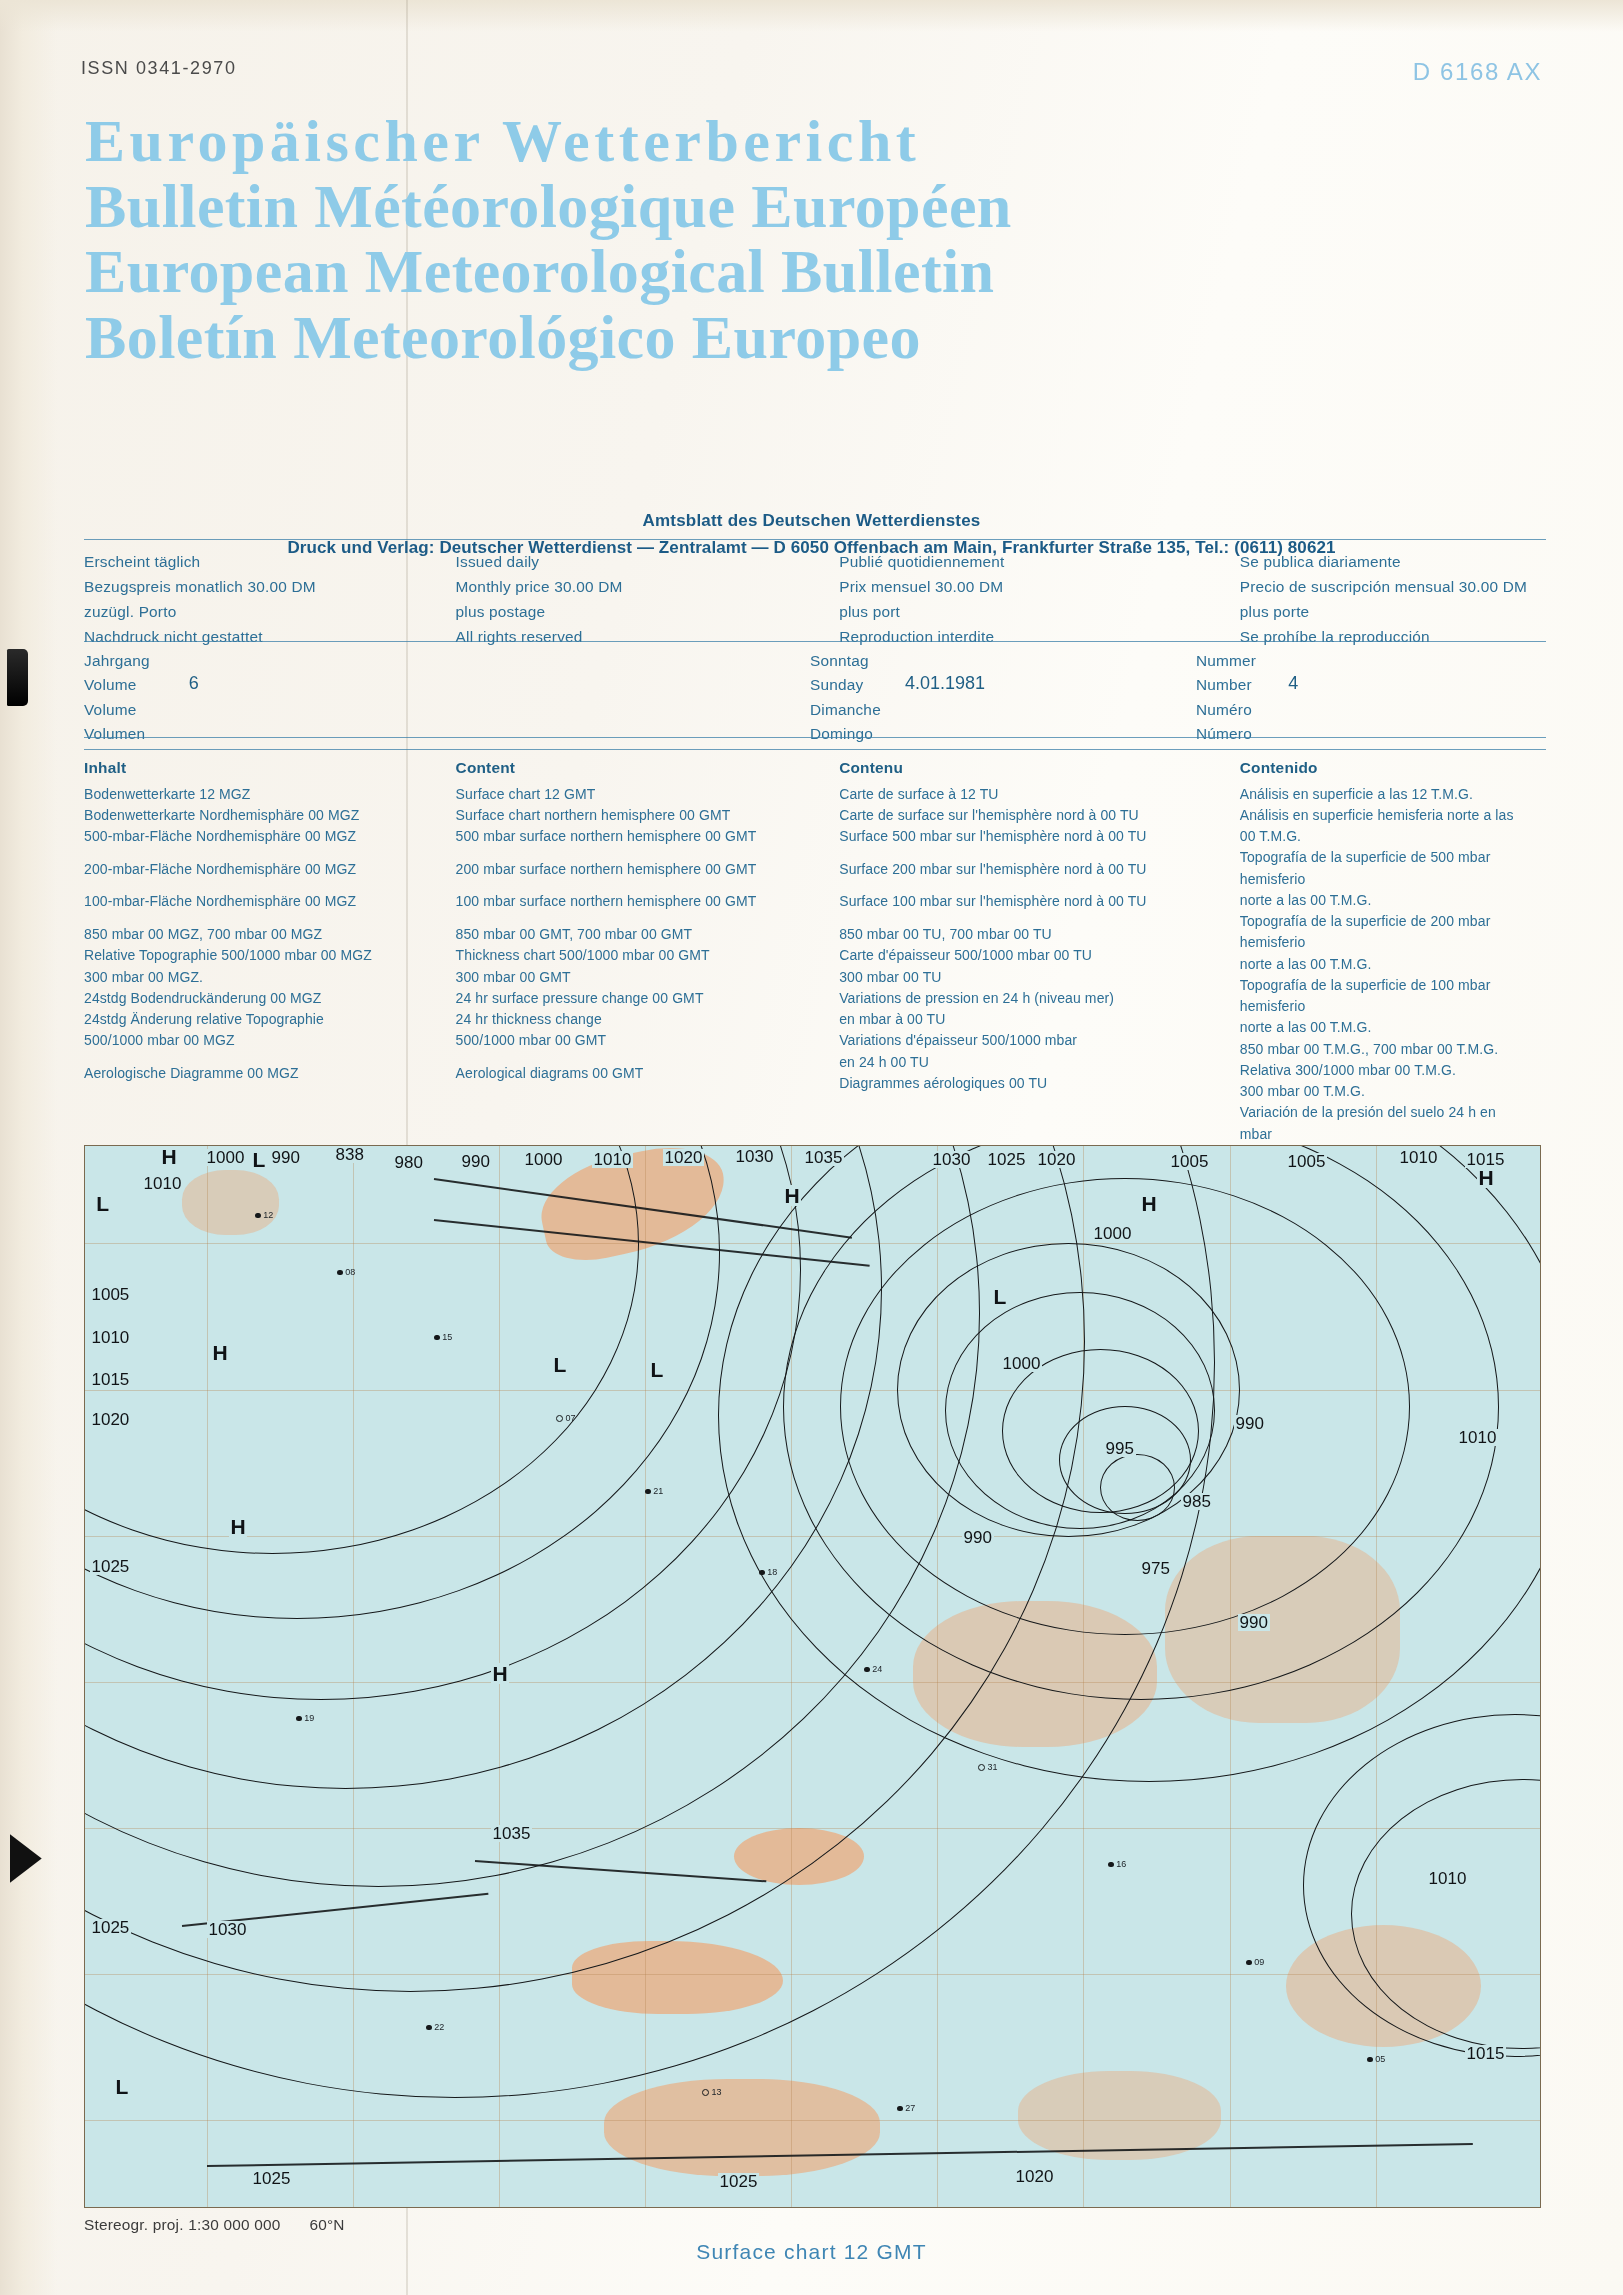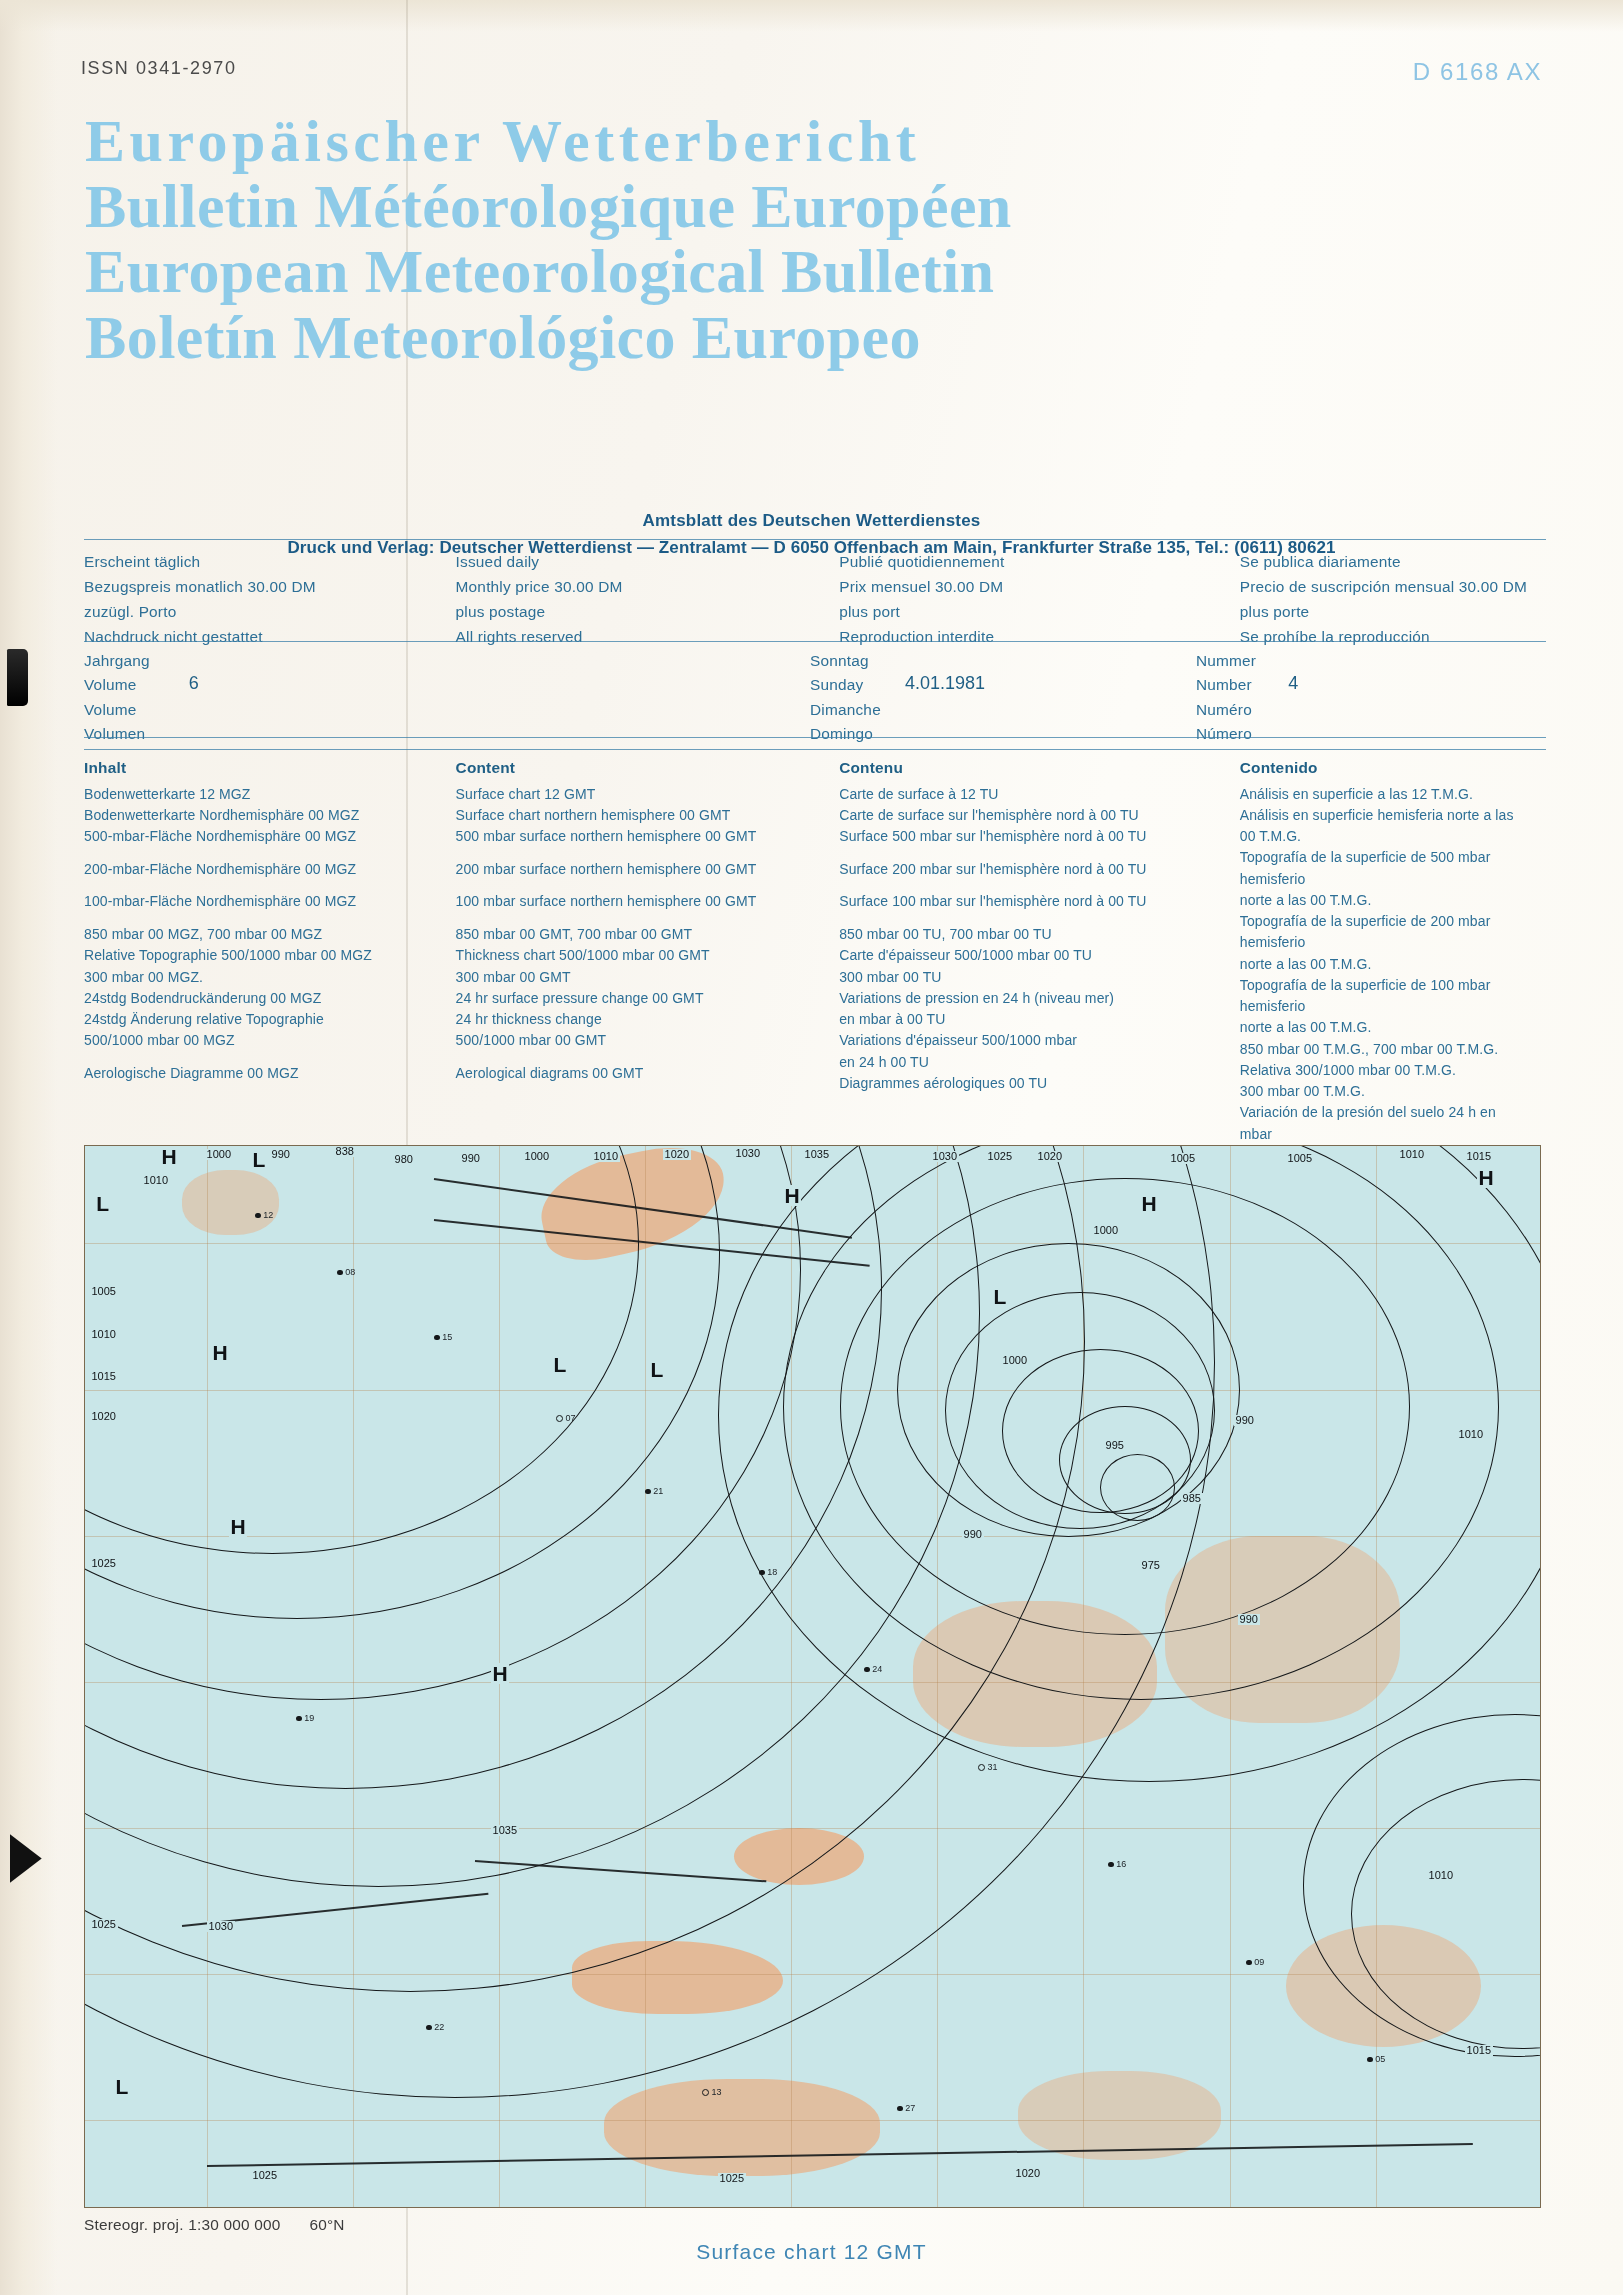--- a/index.html
+++ b/index.html
@@ -249,21 +249,21 @@
     position: absolute;
     height: 1.6px;
     background: #15181a;
     transform-origin: left center;
     opacity: .9;
   }
 
   .pl {
     position: absolute;
     font-family: "Liberation Sans", sans-serif;
-    font-size: 11px;
+    font-size: 17px;
     color: #101316;
     background: #c9e6e8;
     padding: 0 1.6px;
     line-height: 1;
   }
   .pl.hl {
     font-size: 21px;
     font-weight: bold;
   }
   .stn {

